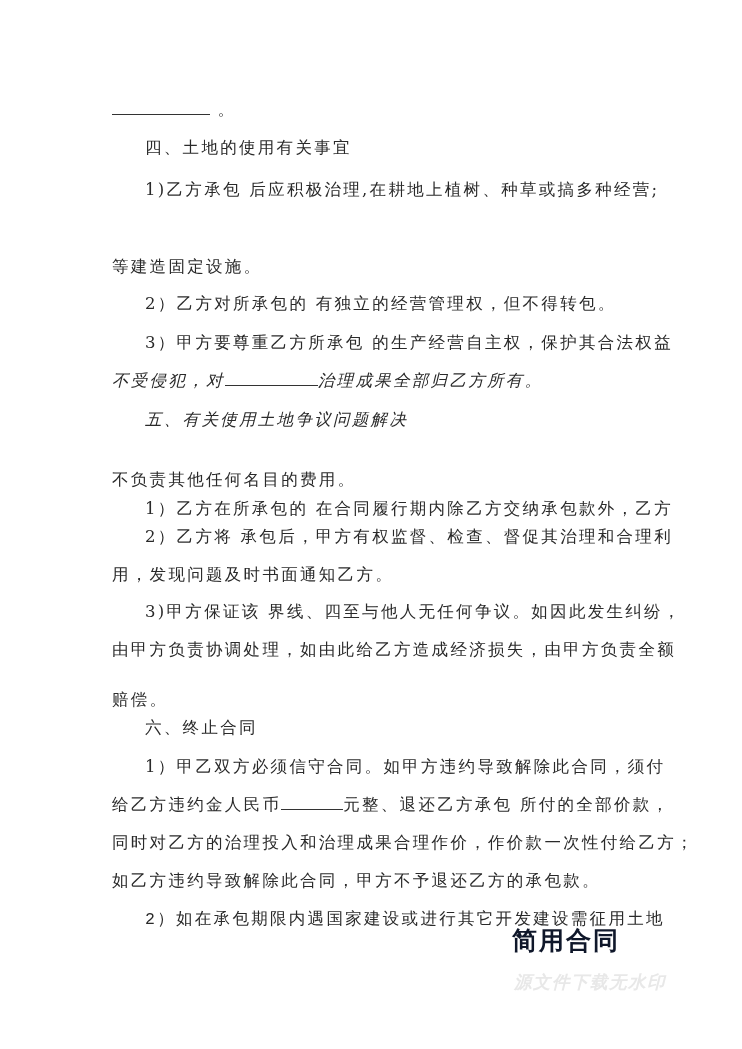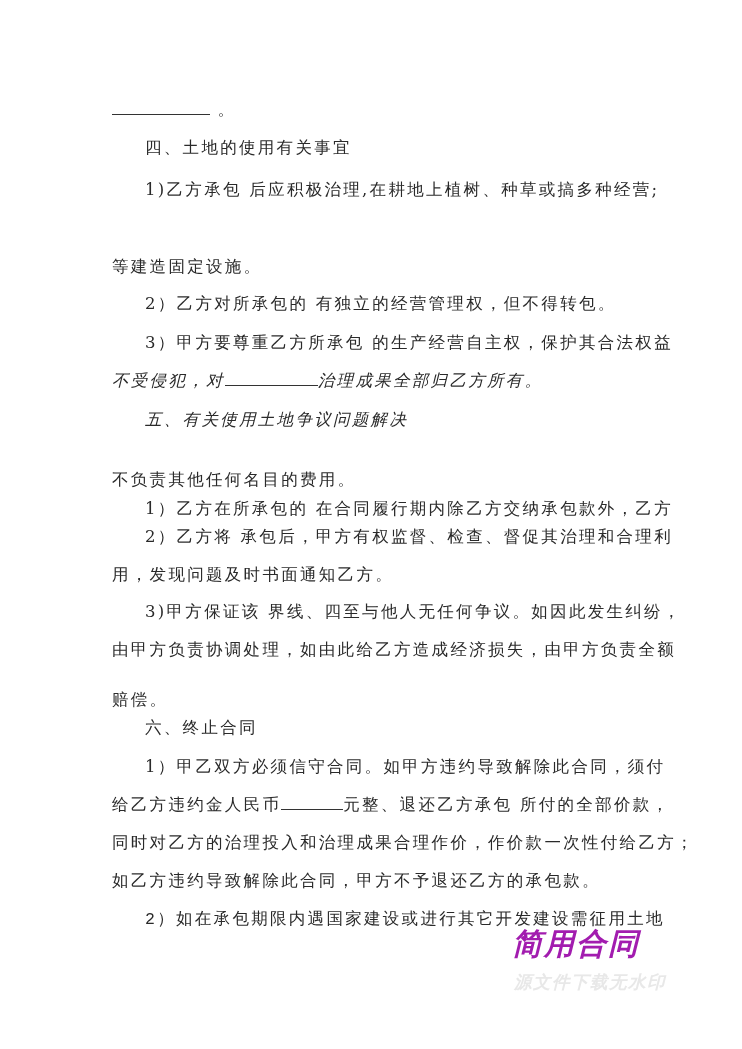--- a/index.html
+++ b/index.html
@@ -11,22 +11,22 @@
     }
     .page { position: absolute; left: 0; top: 0; width: 742px; height: 1049px; }
     .line {
       position: absolute; left: 112px; white-space: nowrap;
       font-size: 16.5px; letter-spacing: 2.3px; line-height: 20px;
     }
     .indent { left: 145px; }
     .blank { display: inline-block; border-bottom: 1.2px solid #333; height: 14px; vertical-align: baseline; }
     .wm1 {
       position: absolute; left: 512px; top: 924px;
-      font-family: "DejaVu Sans", sans-serif; font-weight: bold; font-style: italic;
-      font-size: 30px; letter-spacing: 2px; color: #a21caf;
+      font-family: "DejaVu Sans", sans-serif; font-weight: bold; 
+      font-size: 25px; letter-spacing: 2px; color: #0f172a;
     }
     .wm2 {
       position: absolute; left: 514px; top: 970px;
       font-family: "DejaVu Sans", sans-serif; font-weight: bold; font-style: italic;
       font-size: 17.5px; letter-spacing: 1.5px; color: #e8e8e8;
     }
   </style>
 </head>
 <body>
 

